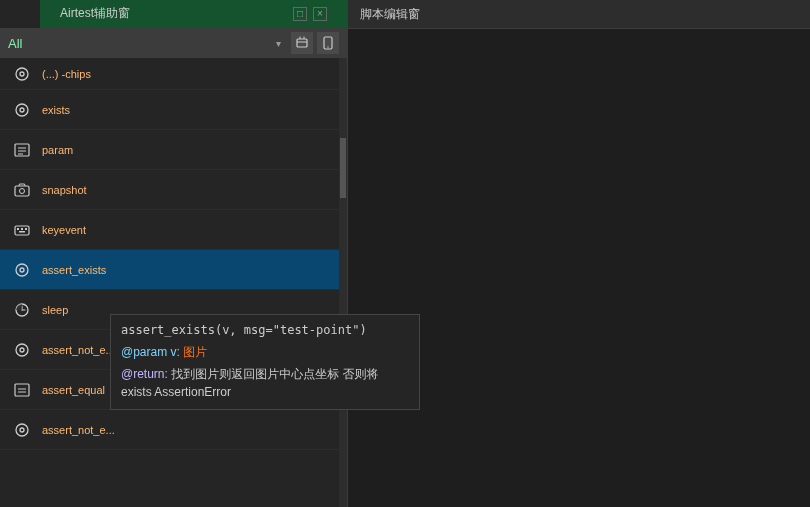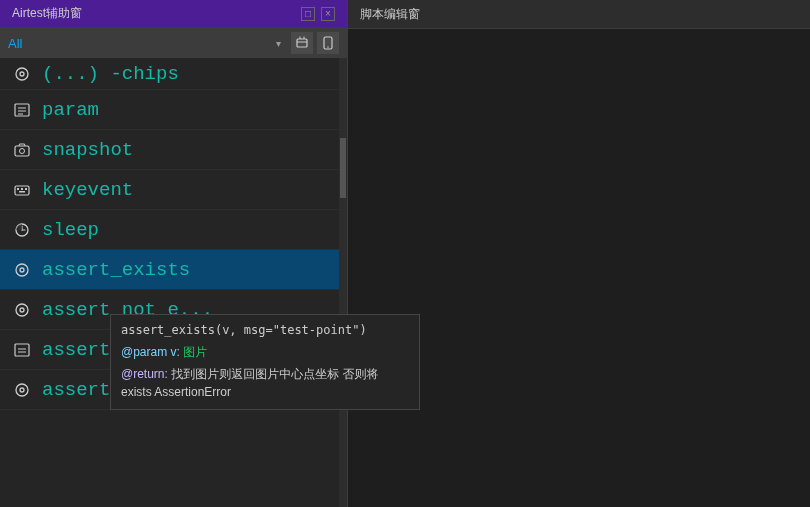--- a/index.html
+++ b/index.html
@@ -21,27 +21,28 @@
       height: 507px;
       background: #252526;
       border-right: 1px solid #3c3c3c;
       display: flex;
       flex-direction: column;
       position: relative;
     }
 
     .panel-title-bar {
       height: 28px;
-      background: #4c1d95;
+      background: #14532d;
       display: flex;
       align-items: center;
       justify-content: space-between;
-      padding: 0 12px;
+      padding: 0 20px;
       border-bottom: 1px solid #3c3c3c;
       flex-shrink: 0;
+      margin-left: 40px;
     }
 
     .panel-title {
       font-size: 12px;
       color: #cccccc;
     }
 
     .title-buttons {
       display: flex;
       gap: 6px;
@@ -70,21 +71,21 @@
       gap: 6px;
       flex-shrink: 0;
       position: relative;
     }
 
     .search-input {
       flex: 1;
       background: transparent;
       border: none;
       outline: none;
-      color: #0ea5e9;
+      color: #86efac;
       font-size: 13px;
     }
 
     .search-icons {
       display: flex;
       gap: 4px;
     }
 
     .search-icon-btn {
       width: 22px;
@@ -134,23 +135,22 @@
       height: 20px;
       flex-shrink: 0;
       display: flex;
       align-items: center;
       justify-content: center;
       color: #cccccc;
       font-size: 14px;
     }
 
     .item-label {
-      color: #14b8a6;
-      font-size: 19px;
-      font-family: Liberation Mono, monospace;
+      color: #fdba74;
+      font-size: 11px;
     }
 
     
     .right-panel {
       flex: 1;
       display: flex;
       flex-direction: column;
       background: #1e1e1e;
     }
 
@@ -197,21 +197,21 @@
     .tooltip-param {
       margin-bottom: 4px;
       line-height: 1.5;
     }
 
     .tooltip-param-name {
       color: #7dd3fc;
     }
 
     .tooltip-param-desc {
-      color: #22c55e;
+      color: #f97316;
     }
 
     .tooltip-return {
       margin-top: 4px;
       line-height: 1.5;
       color: #cccccc;
     }
 
     .tooltip-return-label {
       color: #c4b5fd;
@@ -274,20 +274,29 @@
     <div class="list-item" style="height:32px;">
       <span class="item-icon">
         <svg width="16" height="16" viewBox="0 0 16 16">
           <circle cx="8" cy="8" r="6" fill="none" stroke="#ccc" stroke-width="1.3"></circle>
           <circle cx="8" cy="8" r="2" fill="none" stroke="#ccc" stroke-width="1.3"></circle>
         </svg>
       </span>
       <span class="item-label">(...) -chips</span>
     </div>
 
+    <div class="list-item">
+      <span class="item-icon">
+        <svg width="16" height="16" viewBox="0 0 16 16">
+          <circle cx="8" cy="8" r="6" fill="none" stroke="#ccc" stroke-width="1.3"></circle>
+          <circle cx="8" cy="8" r="2" fill="none" stroke="#ccc" stroke-width="1.3"></circle>
+        </svg>
+      </span>
+      <span class="item-label">exists</span>
+    </div>
 
     <div class="list-item">
       <span class="item-icon">
         <svg width="16" height="16" viewBox="0 0 16 16">
           <rect x="1" y="2" width="14" height="12" rx="1" fill="none" stroke="#ccc" stroke-width="1.2"></rect>
           <line x1="4" y1="6" x2="12" y2="6" stroke="#ccc" stroke-width="1"></line>
           <line x1="4" y1="9" x2="12" y2="9" stroke="#ccc" stroke-width="1"></line>
           <line x1="4" y1="12" x2="9" y2="12" stroke="#ccc" stroke-width="1"></line>
         </svg>
       </span>
@@ -311,41 +320,41 @@
           <rect x="1" y="4" width="14" height="9" rx="1.5" fill="none" stroke="#ccc" stroke-width="1.2"></rect>
           <rect x="3" y="6" width="2" height="2" rx="0.3" fill="#ccc"></rect>
           <rect x="7" y="6" width="2" height="2" rx="0.3" fill="#ccc"></rect>
           <rect x="11" y="6" width="2" height="2" rx="0.3" fill="#ccc"></rect>
           <rect x="5" y="9" width="6" height="1.5" rx="0.3" fill="#ccc"></rect>
         </svg>
       </span>
       <span class="item-label">keyevent</span>
     </div>
 
+    <div class="list-item selected">
+      <span class="item-icon">
+        <svg width="16" height="16" viewBox="0 0 16 16">
+          <circle cx="8" cy="8" r="6" fill="none" stroke="#ccc" stroke-width="1.3"></circle>
+          <circle cx="8" cy="8" r="2" fill="none" stroke="#ccc" stroke-width="1.3"></circle>
+        </svg>
+      </span>
+      <span class="item-label">assert_exists</span>
+    </div>
+
     <div class="list-item">
       <span class="item-icon">
         <svg width="16" height="16" viewBox="0 0 16 16">
           <circle cx="8" cy="8" r="6" fill="none" stroke="#ccc" stroke-width="1.3"></circle>
           <path d="M8 8 L8 4" stroke="#ccc" stroke-width="1.2" stroke-linecap="round"></path>
           <path d="M8 8 L11 8" stroke="#ccc" stroke-width="1.2" stroke-linecap="round"></path>
 
           <path d="M8 2 A6 6 0 0 0 2 8 L8 8 Z" fill="#333" opacity="0.7"></path>
         </svg>
       </span>
       <span class="item-label">sleep</span>
-    </div>
-
-    <div class="list-item selected">
-      <span class="item-icon">
-        <svg width="16" height="16" viewBox="0 0 16 16">
-          <circle cx="8" cy="8" r="6" fill="none" stroke="#ccc" stroke-width="1.3"></circle>
-          <circle cx="8" cy="8" r="2" fill="none" stroke="#ccc" stroke-width="1.3"></circle>
-        </svg>
-      </span>
-      <span class="item-label">assert_exists</span>
     </div>
 
     <div class="list-item">
       <span class="item-icon">
         <svg width="16" height="16" viewBox="0 0 16 16">
           <circle cx="8" cy="8" r="6" fill="none" stroke="#ccc" stroke-width="1.3"></circle>
           <circle cx="8" cy="8" r="2" fill="none" stroke="#ccc" stroke-width="1.3"></circle>
         </svg>
       </span>
       <span class="item-label">assert_not_e...</span>

